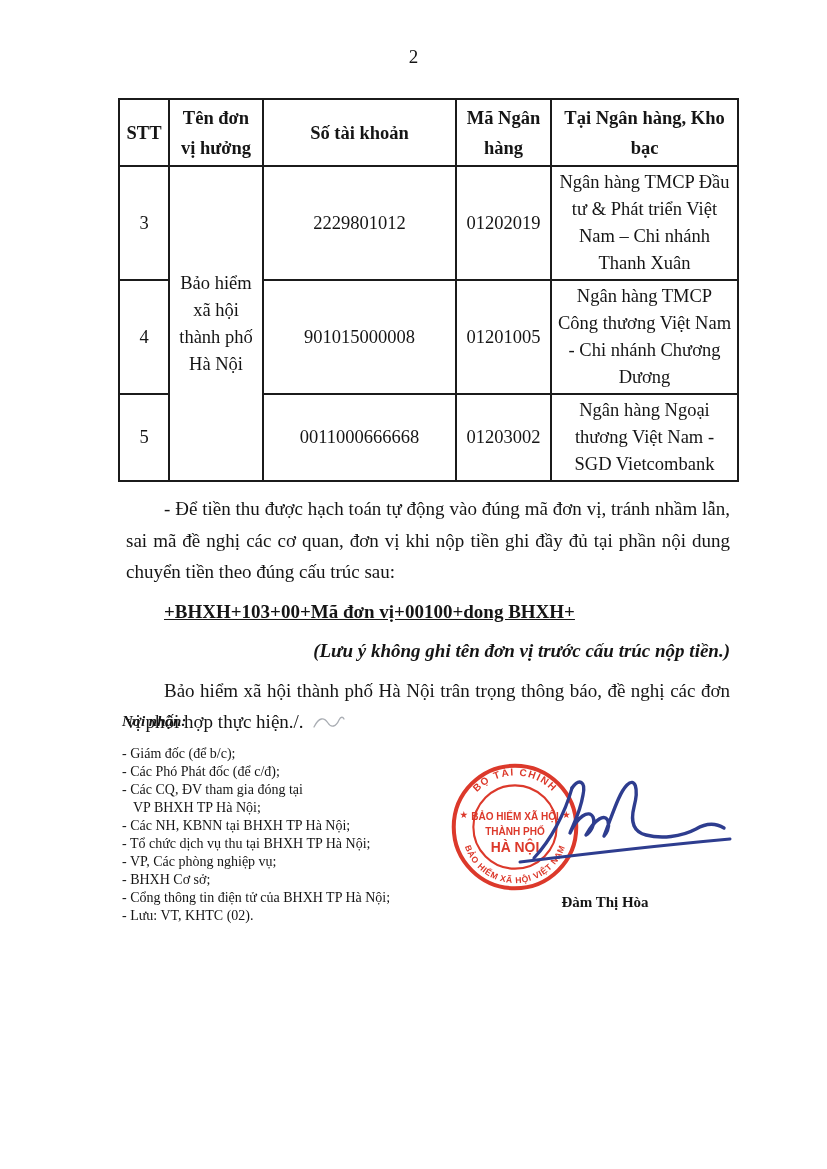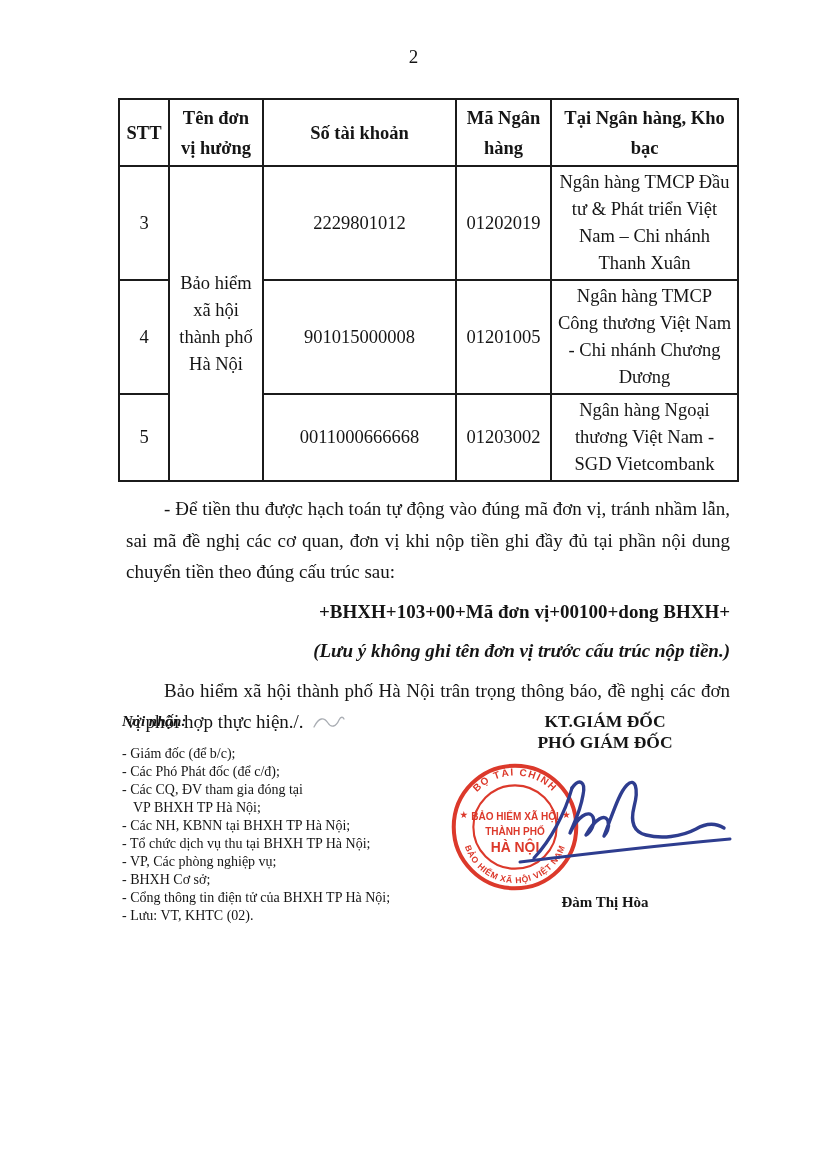--- a/index.html
+++ b/index.html
@@ -37,21 +37,21 @@
   .row-3{height:107px;}
   .row-4{height:110px;}
   .row-5{height:81px;}
   
   .body-text{
     position:absolute;left:118px;top:485px;width:620px;
     font-size:19px;line-height:31.5px;text-align:justify;
   }
   .body-text p{margin:8px;}
   .indent{text-indent:38px;}
-  .structure-line{font-weight:bold;padding-left:38px;text-align:right;}
+  .structure-line{font-weight:bold;padding-left:38px;text-align:left;text-decoration:underline;}
   .note-line{font-style:italic;padding-left:38px;text-align:right;font-weight:bold;}
   .squiggle{vertical-align:-2px;margin-left:8px;}
   
   .recipients{
     position:absolute;left:122px;top:712px;width:340px;
     font-size:14px;line-height:18px;
   }
   .recipients-title{font-weight:bold;font-style:italic;font-size:15px;margin-bottom:15px;}
   .recipient-item.cont{padding-left:11px;}
   .sign-titles{
@@ -127,24 +127,20 @@
     <div class="recipient-item">- Các CQ, ĐV tham gia đóng tại</div>
     <div class="recipient-item cont">VP BHXH TP Hà Nội;</div>
     <div class="recipient-item">- Các NH, KBNN tại BHXH TP Hà Nội;</div>
     <div class="recipient-item">- Tổ chức dịch vụ thu tại BHXH TP Hà Nội;</div>
     <div class="recipient-item">- VP, Các phòng nghiệp vụ;</div>
     <div class="recipient-item">- BHXH Cơ sở;</div>
     <div class="recipient-item">- Cổng thông tin điện tử của BHXH TP Hà Nội;</div>
     <div class="recipient-item">- Lưu: VT, KHTC (02).</div>
   </div>
 
-  <div class="sign-titles">
-    <div>KT.GIÁM ĐỐC</div>
-    <div>PHÓ GIÁM ĐỐC</div>
-  </div>
 
   <div class="stamp-wrap">
     <svg width="134" height="134" viewBox="0 0 140 140">
       <g fill="none" stroke="#dc392b">
         <circle cx="70" cy="70" r="64" stroke-width="4.2"></circle>
         <circle cx="70" cy="70" r="43.5" stroke-width="2.2"></circle>
       </g>
       <defs>
         <path id="arcTop" d="M 21.1 47.2 A 54 54 0 0 1 118.9 47.2"></path>
         <path id="arcBottom" d="M 15.9 83.5 A 55 55 0 0 0 124.1 83.5"></path>

